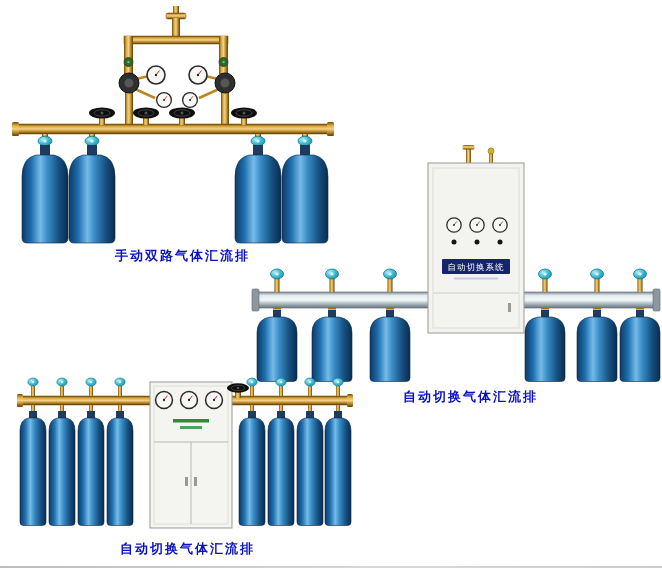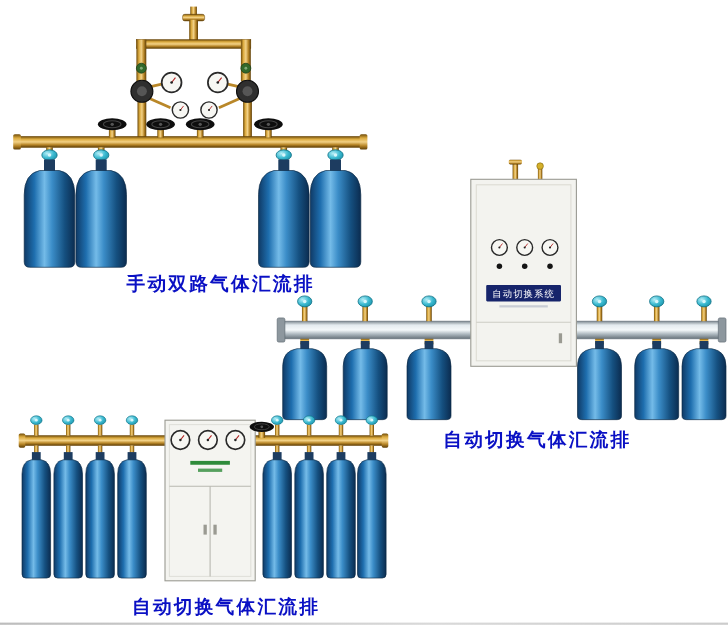--- a/index.html
+++ b/index.html
@@ -1,21 +1,21 @@
 <!DOCTYPE html>
 <html><head>
 <meta charset="utf-8">
 <style>
   * { margin:0; padding:0; box-sizing:border-box; }
   html,body { background:#ffffff; font-family:"Liberation Sans", sans-serif; }
   .canvas { position:relative; width:662px; height:572px; background:#ffffff; overflow:hidden; }
   .fig { position:absolute; }
   .caption {
     position:absolute;
-    font-size:17px;
+    font-size:13px;
     font-weight:700;
     color:#0a10c4;
     letter-spacing:2px;
     white-space:nowrap;
   }
   .bottom-rule {
     position:absolute; left:0; top:566px; width:662px; height:2px;
     background:linear-gradient(to right,#bdbdbd,#d9d9d9 60%,#cccccc);
   }
 </style>

